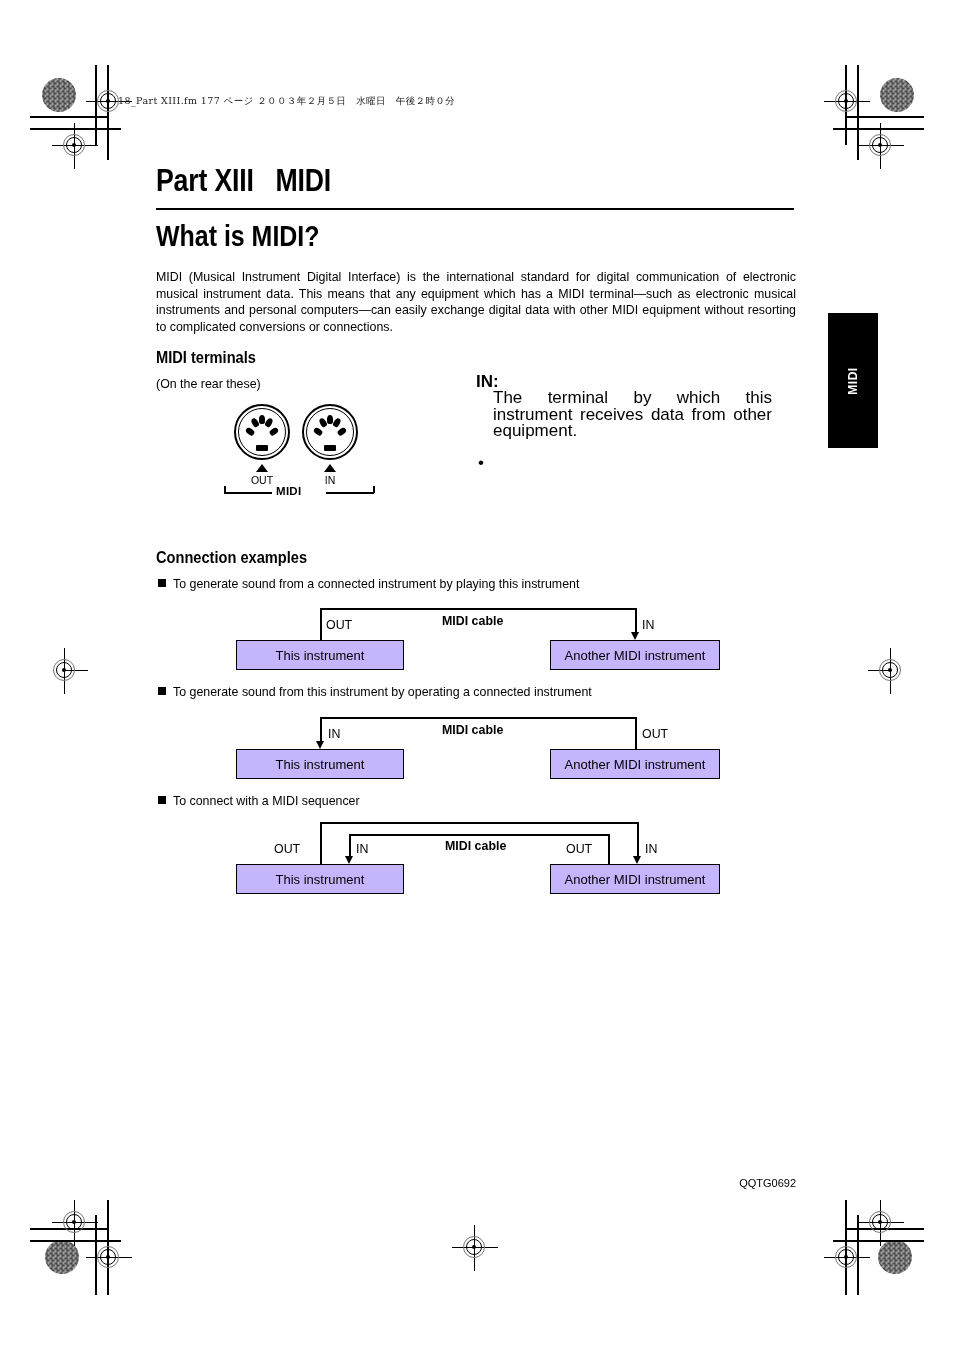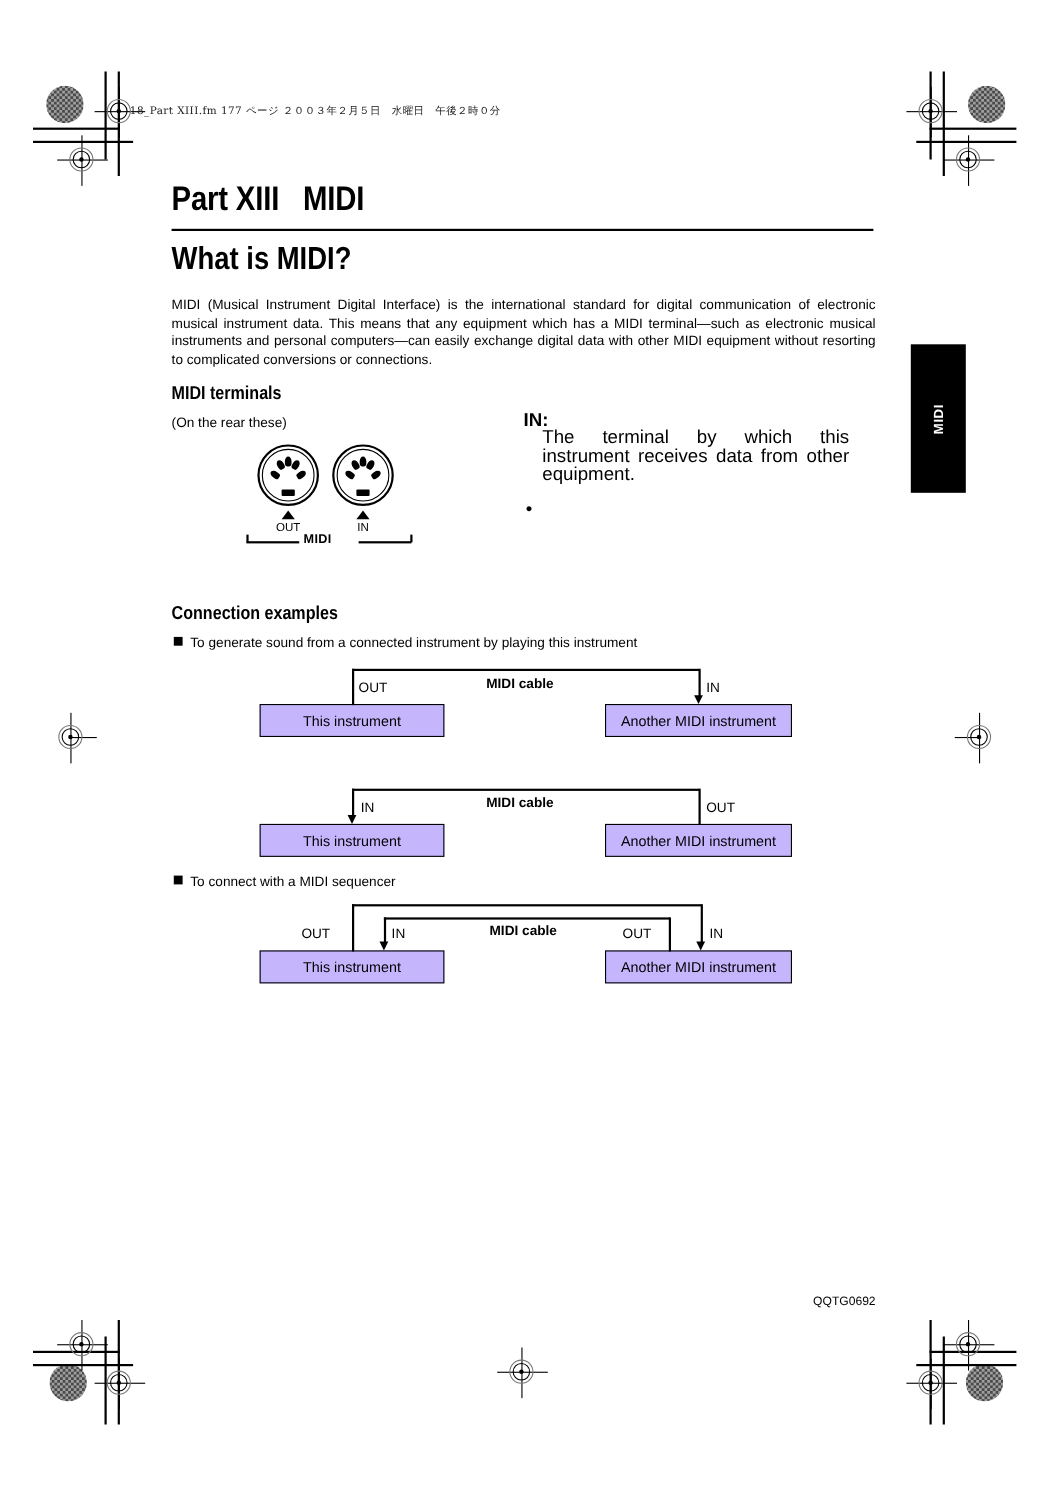--- a/index.html
+++ b/index.html
@@ -495,20 +495,23 @@
     <div class="devbox" style="left:314px; top:32px; width:170px; height:30px;">Another MIDI instrument</div>
     <div class="wire v" style="left:84px; top:0px; height:33px;"></div>
     <div class="wire h" style="left:84px; top:0px; width:316px;"></div>
     <div class="wire v" style="left:399px; top:0px; height:26px;"></div>
     <div class="arrow-down" style="left:395px; top:24px;"></div>
     <div class="portlbl" style="left:90px; top:10px;">OUT</div>
     <div class="portlbl" style="left:406px; top:10px;">IN</div>
     <div class="cablelbl" style="left:206px; top:6px;">MIDI cable</div>
   </div>
 
+  <div class="sub-head" style="top:685px;">
+    <span class="sq"></span><span>To generate sound from this instrument by operating a connected instrument</span>
+  </div>
   <div class="diagram" style="left:236px; top:717px; width:490px; height:62px;">
     <div class="devbox" style="left:0px; top:32px; width:168px; height:30px;">This instrument</div>
     <div class="devbox" style="left:314px; top:32px; width:170px; height:30px;">Another MIDI instrument</div>
     <div class="wire v" style="left:84px; top:0px; height:26px;"></div>
     <div class="wire h" style="left:84px; top:0px; width:316px;"></div>
     <div class="wire v" style="left:399px; top:0px; height:33px;"></div>
     <div class="arrow-down" style="left:80px; top:24px;"></div>
     <div class="portlbl" style="left:92px; top:10px;">IN</div>
     <div class="portlbl" style="left:406px; top:10px;">OUT</div>
     <div class="cablelbl" style="left:206px; top:6px;">MIDI cable</div>

